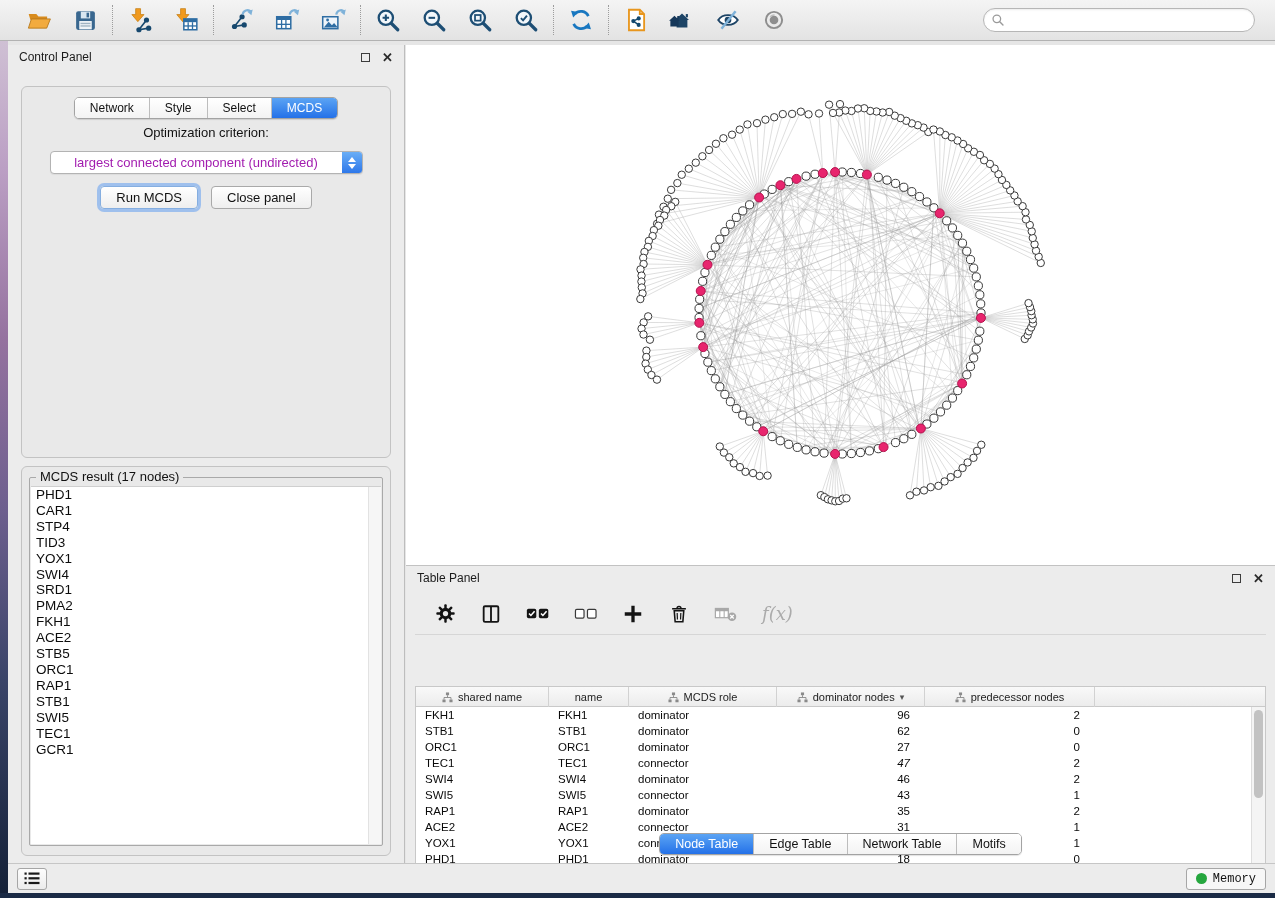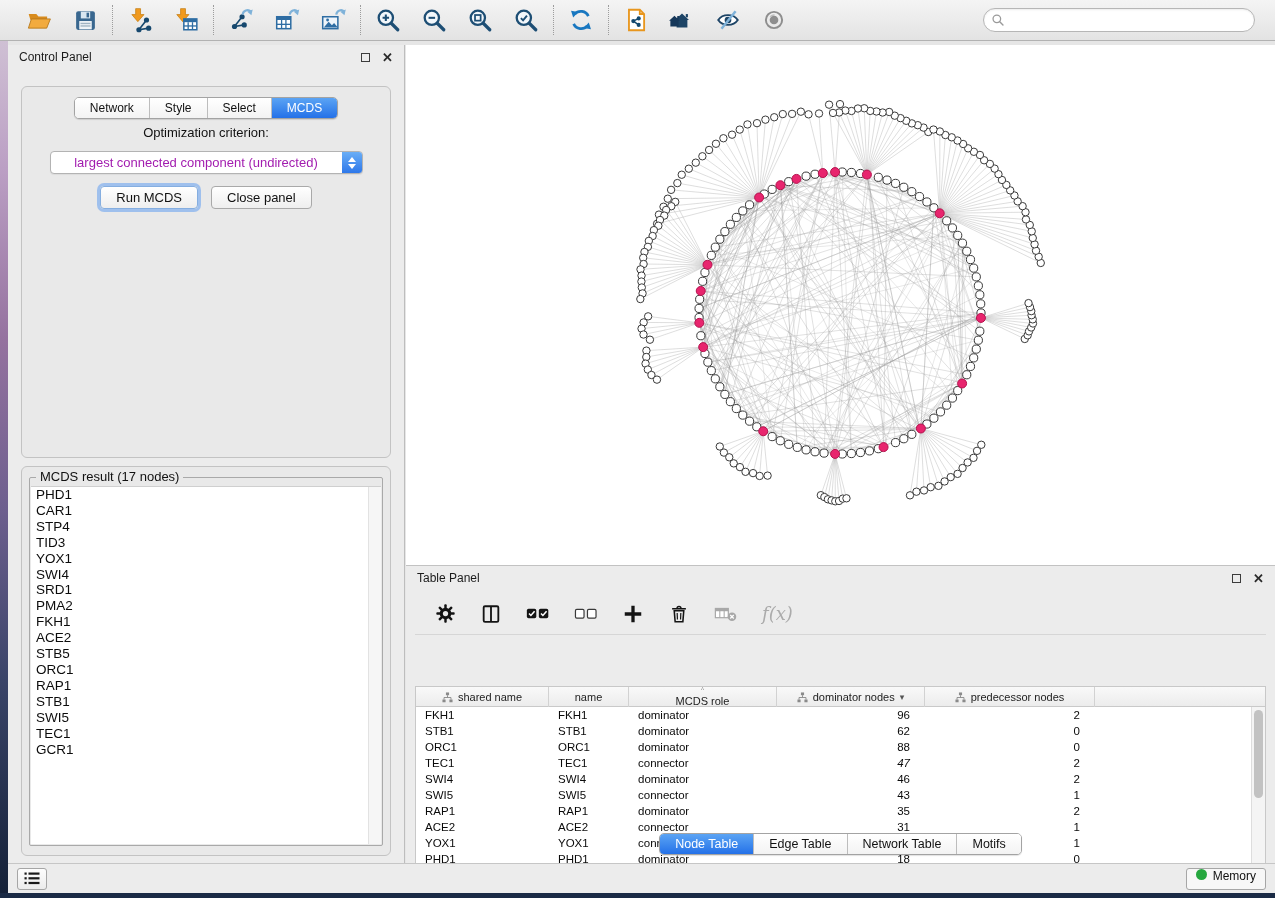--- a/index.html
+++ b/index.html
@@ -86,22 +86,22 @@
   .td.num { text-align:right; padding-right:15px; }
   .tscroll { position:absolute; right:0; top:20px; bottom:0; width:14px; background:#f4f4f4; border-left:1px solid #ddd; }
   .tthumb { position:absolute; left:2px; right:2px; top:3px; height:88px; background:#c2c2c2; border-radius:5px; }
   .bottom-tabs-wrap { position:absolute; left:0; right:0; bottom:8px; display:flex; justify-content:center; }
 
   
   .statusbar { position:absolute; left:8px; top:863px; width:1267px; height:30px; background:#ececec; border-top:1px solid #c6c6c6;
     display:flex; align-items:center; justify-content:space-between; padding:0 9px; }
   .list-btn { width:30px; height:22px; border:1px solid #a6a6a6; border-radius:3px; background:linear-gradient(#fdfdfd,#ececec);
     display:flex; align-items:center; justify-content:center; cursor:pointer; }
-  .memory-btn { height:22px; border:1px solid #a6a6a6; border-radius:3px; background:#f7f7f7; display:flex; align-items:flex-start;
-    gap:6px; padding:0 9px; font-size:12px; color:#111; cursor:pointer; }
+  .memory-btn { height:22px; border:1px solid #a6a6a6; border-radius:3px; background:#f7f7f7; display:flex; align-items:center;
+    gap:6px; padding:0 9px; font-size:12px; color:#111; cursor:pointer;font-family:Liberation Mono, monospace; }
   .mem-dot { width:11px; height:11px; border-radius:50%; }
 </style>
 </head>
 <body>
 
 <div class="wall-left"></div>
 <div class="wall-bottom"></div>
 
 <div class="toolbar">
   <div class="tb-group">
@@ -1058,21 +1058,21 @@
             <rect x="4.3" y="0.5" width="3.4" height="3" fill="#8a8a8a"></rect>
             <rect x="0.5" y="8.2" width="3.4" height="3" fill="#8a8a8a"></rect>
             <rect x="8.1" y="8.2" width="3.4" height="3" fill="#8a8a8a"></rect>
             <path d="M6 3.5 V6 M2.2 8.2 V6 H9.8 V8.2" fill="none" stroke="#8a8a8a" stroke-width="1"></path>
           </svg>
           <span>shared name</span>
         </div>
         <div class="th" style="width: 80px;">
           <span>name</span>
         </div>
-        <div class="th" style="width: 148px; flex-direction: column;">
+        <div class="th" style="width: 148px;">
           <svg width="11" height="11" viewBox="0 0 12 12">
             <rect x="4.3" y="0.5" width="3.4" height="3" fill="#8a8a8a"></rect>
             <rect x="0.5" y="8.2" width="3.4" height="3" fill="#8a8a8a"></rect>
             <rect x="8.1" y="8.2" width="3.4" height="3" fill="#8a8a8a"></rect>
             <path d="M6 3.5 V6 M2.2 8.2 V6 H9.8 V8.2" fill="none" stroke="#8a8a8a" stroke-width="1"></path>
           </svg>
           <span>MCDS role</span>
         </div>
         <div class="th" style="width: 148px;">
           <svg width="11" height="11" viewBox="0 0 12 12">
@@ -1107,21 +1107,21 @@
           <div class="td text" style="width: 133px;">STB1</div>
           <div class="td text" style="width: 80px;">STB1</div>
           <div class="td text" style="width: 148px;">dominator</div>
           <div class="td num" style="width: 148px;">62</div>
           <div class="td num" style="width: 170px;">0</div>
         </div>
         <div class="tr">
           <div class="td text" style="width: 133px;">ORC1</div>
           <div class="td text" style="width: 80px;">ORC1</div>
           <div class="td text" style="width: 148px;">dominator</div>
-          <div class="td num" style="width: 148px;">88</div>
+          <div class="td num" style="width: 148px;">27</div>
           <div class="td num" style="width: 170px;">0</div>
         </div>
         <div class="tr">
           <div class="td text" style="width: 133px;">TEC1</div>
           <div class="td text" style="width: 80px;">TEC1</div>
           <div class="td text" style="width: 148px;">connector</div>
           <div class="td num" style="width: 148px; font-style: italic;">47</div>
           <div class="td num" style="width: 170px;">2</div>
         </div>
         <div class="tr">

